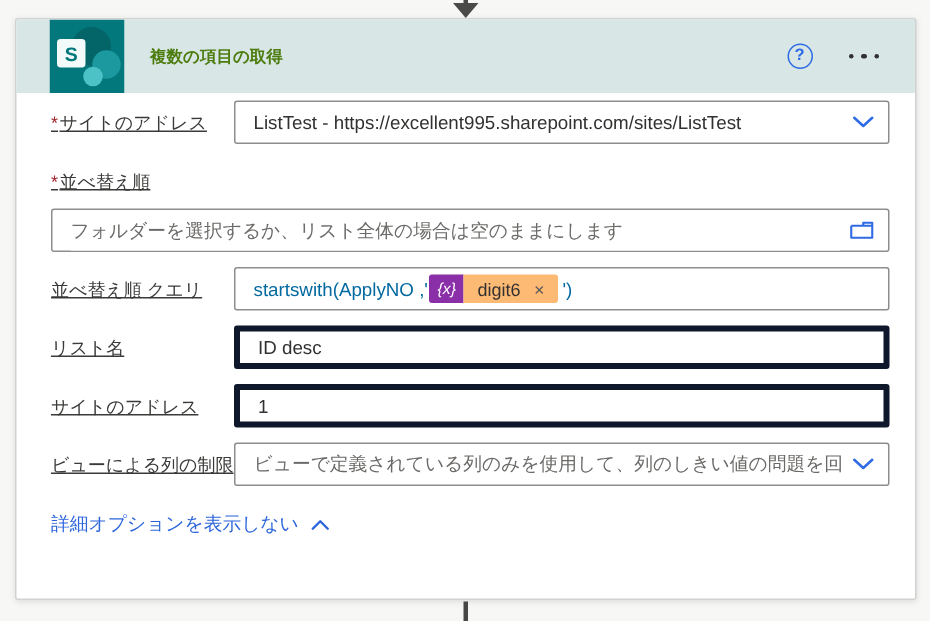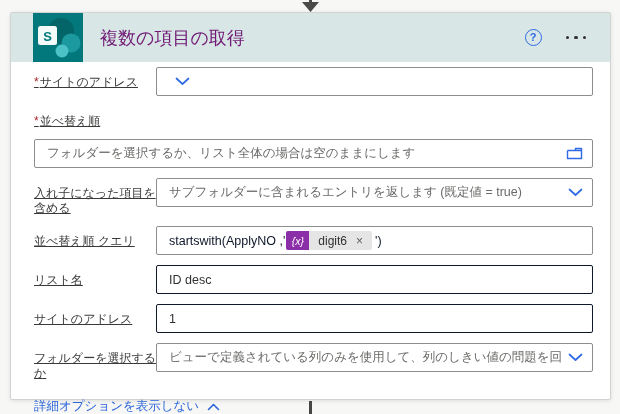--- a/index.html
+++ b/index.html
@@ -18,21 +18,21 @@
     position:absolute;left:10px;top:12px;width:601px;height:388px;
     background:#ffffff;border:1px solid #d2d2d2;border-radius:2px;
     box-shadow:0 1px 4px rgba(0,0,0,.10);
     box-sizing:border-box;
   }
   .card-header{
     display:flex;align-items:center;height:49px;background:#d8e6e6;
     padding-left:22px;
   }
   .sp-tile{width:50px;height:49px;flex:none;display:block}
-  .card-title{flex:1;margin-left:17px;font-size:18px;font-weight:normal;color:#701a75}
+  .card-title{flex:1;margin-left:17px;font-size:11px;font-weight:bold;color:#4d7c0f}
   .help-btn{
     width:17px;height:17px;border:1.4px solid #2f6be4;border-radius:50%;
     color:#2f6be4;font-size:11px;font-weight:bold;line-height:1;
     display:flex;align-items:center;justify-content:center;
     margin-right:24px;flex:none;cursor:pointer;background:transparent;
   }
   .dots{display:flex;gap:5px;margin-right:24px;flex:none;cursor:pointer;align-items:center;height:17px}
   .dots i{width:3.5px;height:3.5px;border-radius:50%;background:#323130;display:block}
 
   .content{padding:5px 17px 0 23px}
@@ -41,44 +41,44 @@
     width:122px;flex:none;font-size:12px;line-height:15px;color:#3b3a39;
     padding-top:8px;letter-spacing:0;text-decoration:underline;
   }
   .req{color:#a4262c;margin-right:1px}
   .control{
     flex:1;height:29px;border:1px solid #8f8d8b;background:#fff;border-radius:2px;
     display:flex;align-items:center;padding:0 9px 0 12px;box-sizing:border-box;
     font-size:12.5px;min-width:0;
   }
   input.textbox{
-    flex:1;height:29px;border:1px solid #0f172a;background:#fff;border-radius:2px;
+    flex:1;height:29px;border:4px solid #0f172a;background:#fff;border-radius:2px;
     padding:0 9px 0 12px;box-sizing:border-box;font-size:12.5px;
     font-family:"Liberation Sans","DejaVu Sans",sans-serif;color:#323130;outline:none;min-width:0;
   }
   input.bare{
     flex:1;border:none;outline:none;padding:0;margin:0;height:100%;
-    font-size:12.5px;font-family:Liberation Mono, monospace;color:#323130;min-width:0;
+    font-size:12.5px;font-family:Liberation Sans, sans-serif;color:#323130;min-width:0;
   }
   input::placeholder{color:#6b6a68;opacity:1}
   .val{flex:1;color:#323130;white-space:nowrap;overflow:hidden}
   .ph{flex:1;color:#6b6a68;white-space:nowrap;overflow:hidden}
   .chev{flex:none;margin-left:6px;display:flex;align-items:center;cursor:pointer}
   .folder-btn{flex:none;margin-left:6px;display:flex;align-items:center;cursor:pointer;background:transparent;border:none;padding:0}
 
   
-  .tok-text{white-space:pre;color:#0f172a}
+  .tok-text{white-space:pre;color:#0369a1}
   .token{display:inline-flex;align-items:stretch;height:19px;margin:0 3px 0 1px;cursor:pointer}
   .tok-badge{
     background:#8b2fa8;color:#fff;font-size:10.5px;font-style:italic;
     display:flex;align-items:center;justify-content:center;width:23px;
     border-radius:2px 0 0 2px;flex:none;
   }
   .tok-pill{
-    background:#e5e5e5;display:flex;align-items:center;padding:0 9px;
+    background:#fdba74;display:flex;align-items:center;padding:0 9px;
     border-radius:0 2px 2px 0;font-size:12px;color:#323130;flex:none;
   }
   .tok-x{margin-left:9px;color:#5f5d5b;font-size:12px;cursor:pointer}
 
   .adv-link{
     display:inline-flex;align-items:center;gap:8px;margin:7px 0 0 23px;
     color:#2d66da;font-size:12.5px;cursor:pointer;text-decoration:none;
   }
 </style>
 </head>
@@ -107,20 +107,21 @@
         <i></i>
         <i></i>
       </div>
   </div>
 
   <div class="content">
 
     <div class="frow">
       <div class="flabel"><span class="req">*</span><span>サイトのアドレス</span></div>
       <div class="control">
+        <span class="val">ListTest - https://excellent995.sharepoint.com/sites/ListTest</span>
         <span class="chev">
           <svg width="15" height="9" viewBox="0 0 15 9">
               <polyline points="1.5,1.5 7.5,7 13.5,1.5" fill="none" stroke="#2f6be4" stroke-width="1.7" stroke-linecap="round" stroke-linejoin="round"></polyline>
             </svg>
         </span>
       </div>
     </div>
 
     <div class="frow">
       <div class="flabel"><span class="req">*</span><span>並べ替え順</span></div>
@@ -130,31 +131,20 @@
       <div class="control">
         <input class="bare" placeholder="フォルダーを選択するか、リスト全体の場合は空のままにします" style="">
         <button class="folder-btn">
           <svg width="17" height="13" viewBox="0 0 17 13">
             <path d="M1.5 3.5 h8 v-2 h6 v2 M1.5 3.5 v8 h14 v-8 h-6" fill="none" stroke="#2f6be4" stroke-width="1.4" stroke-linejoin="round"></path>
           </svg>
         </button>
       </div>
     </div>
 
-    <div class="frow">
-      <div class="flabel">入れ子になった項目を含める</div>
-      <div class="control">
-        <span class="ph">サブフォルダーに含まれるエントリを返します (既定値 = true)</span>
-        <span class="chev">
-          <svg width="15" height="9" viewBox="0 0 15 9">
-              <polyline points="1.5,1.5 7.5,7 13.5,1.5" fill="none" stroke="#2f6be4" stroke-width="1.7" stroke-linecap="round" stroke-linejoin="round"></polyline>
-            </svg>
-        </span>
-      </div>
-    </div>
 
     <div class="frow">
       <div class="flabel">並べ替え順 クエリ</div>
       <div class="control">
         <span class="tok-text">startswith(ApplyNO ,'</span>
         <span class="token">
           <span class="tok-badge">{x}</span>
           <span class="tok-pill">
             <span>digit6</span>
             <span class="tok-x">×</span>
@@ -168,21 +158,21 @@
       <div class="flabel">リスト名</div>
       <input class="textbox" value="ID desc" style="">
     </div>
 
     <div class="frow">
       <div class="flabel">サイトのアドレス</div>
       <input class="textbox" value="1" style="">
     </div>
 
     <div class="frow">
-      <div class="flabel">フォルダーを選択するか</div>
+      <div class="flabel">ビューによる列の制限</div>
       <div class="control">
         <span class="ph">ビューで定義されている列のみを使用して、列のしきい値の問題を回避</span>
         <span class="chev">
           <svg width="15" height="9" viewBox="0 0 15 9">
               <polyline points="1.5,1.5 7.5,7 13.5,1.5" fill="none" stroke="#2f6be4" stroke-width="1.7" stroke-linecap="round" stroke-linejoin="round"></polyline>
             </svg>
         </span>
       </div>
     </div>
 

